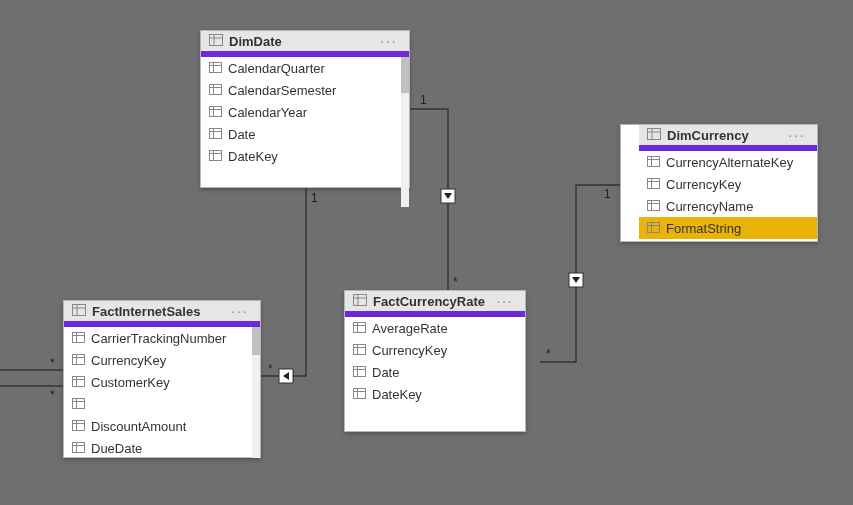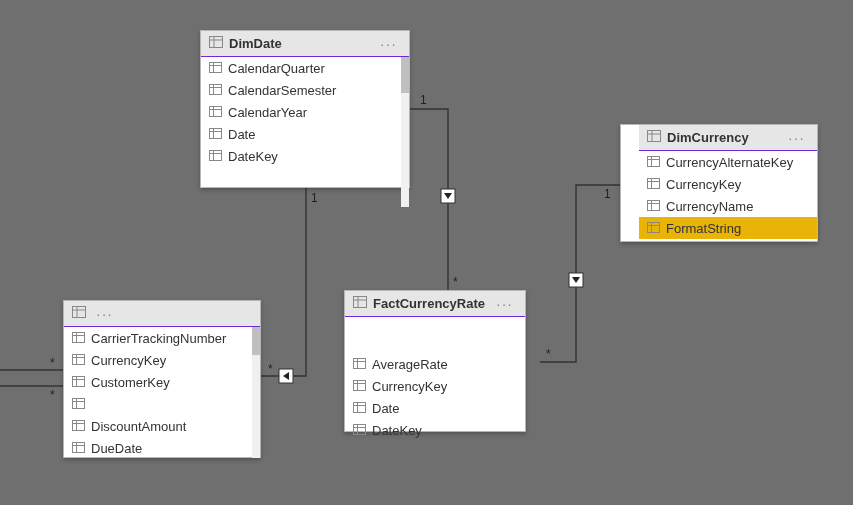--- a/index.html
+++ b/index.html
@@ -27,21 +27,21 @@
   }
   .table-card {
     position: absolute;
     background: #fff;
     border: 1px solid #b6b6b6;
     box-shadow: 0 2px 4px rgba(0,0,0,0.25);
     font-size: 13px;
   }
   .table-header {
     background: #e6e6e6;
-    border-bottom: 1px solid #6d28d9;
+    border-bottom: 6px solid #6d28d9;
     height: 26px;
     display: flex;
     align-items: center;
     padding: 0 8px;
   }
   .table-header .title {
     flex: 1;
     font-weight: 600;
     font-size: 13px;
     color: #333;
@@ -183,20 +183,21 @@
 
 <div class="table-card" style="left:63px; top:300px; width:198px; height:158px;">
   <div class="table-header">
     <span class="hdr-icon">
       <svg width="14" height="12">
           <rect x="0.5" y="0.5" width="13" height="11" fill="none" stroke="#888"></rect>
           <line x1="0" y1="4" x2="14" y2="4" stroke="#888"></line>
           <line x1="5" y1="0" x2="5" y2="12" stroke="#888"></line>
         </svg>
     </span>
+    <span class="title">FactInternetSales</span>
     <span class="dots">···</span>
   </div>
   <div class="body" style="height:131px;">
     <div id="fields-factInternetSales">
         <div class="field-row">
           <span class="field-icon"><svg width="13" height="11">
               <rect class="outer" x="0.5" y="0.5" width="12" height="10"></rect>
               <line x1="0" y1="3.5" x2="13" y2="3.5" stroke="#888"></line>
               <line x1="4.5" y1="0" x2="4.5" y2="11" stroke="#888"></line>
             </svg></span>
@@ -253,21 +254,21 @@
     <span class="hdr-icon">
       <svg width="14" height="12">
           <rect x="0.5" y="0.5" width="13" height="11" fill="none" stroke="#888"></rect>
           <line x1="0" y1="4" x2="14" y2="4" stroke="#888"></line>
           <line x1="5" y1="0" x2="5" y2="12" stroke="#888"></line>
         </svg>
     </span>
     <span class="title">FactCurrencyRate</span>
     <span class="dots">···</span>
   </div>
-  <div class="body" style="height:115px;margin-top:36px;">
+  <div class="body" style="height:115px;">
     <div id="fields-factCurrencyRate">
         <div class="field-row">
           <span class="field-icon"><svg width="13" height="11">
               <rect class="outer" x="0.5" y="0.5" width="12" height="10"></rect>
               <line x1="0" y1="3.5" x2="13" y2="3.5" stroke="#888"></line>
               <line x1="4.5" y1="0" x2="4.5" y2="11" stroke="#888"></line>
             </svg></span>
           <span>AverageRate</span>
         </div>
         <div class="field-row">

